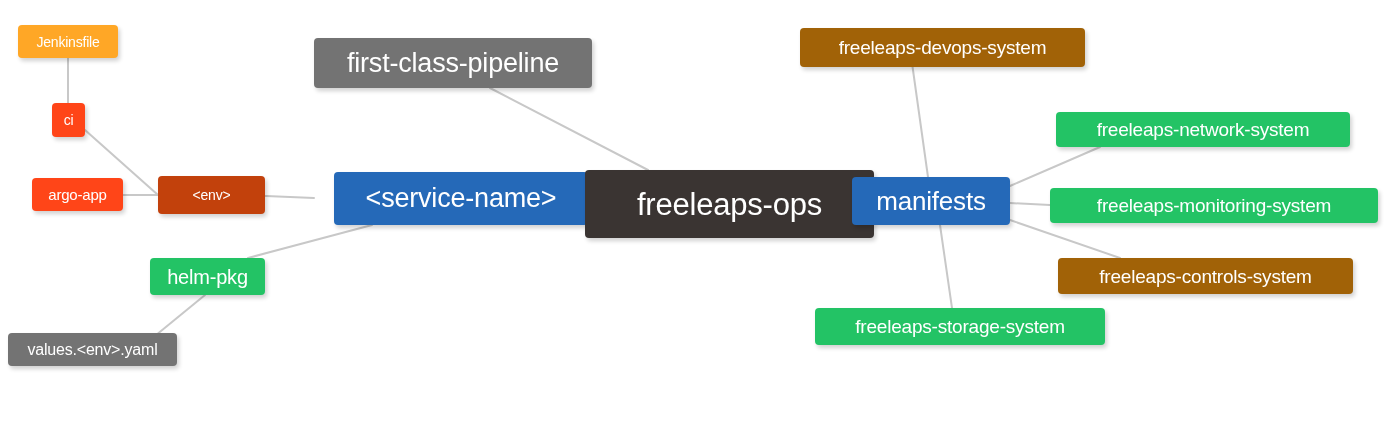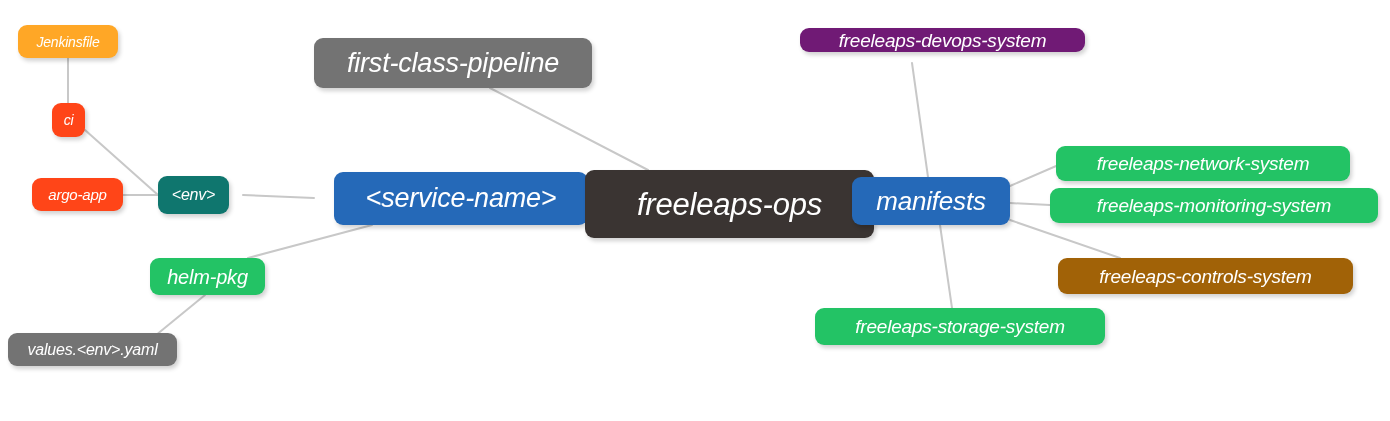--- a/index.html
+++ b/index.html
@@ -27,27 +27,26 @@
     height: 421px;
     pointer-events: none;
   }
   .node {
     position: absolute;
     box-sizing: border-box;
     display: flex;
     align-items: center;
     justify-content: center;
     color: #ffffff;
-    border-radius: 9px;
+    border-radius: 4px;
     white-space: nowrap;
     box-shadow: 2px 3px 4px rgba(0,0,0,0.18);
     letter-spacing: -0.2px;
     line-height: 1;
     z-index: 2;
-    font-style: italic;
   }
 </style>
 </head>
 <body>
 
 <div id="mindmap">
   <svg id="edge-layer" width="1390" height="421" viewBox="0 0 1390 421">
       <line x1="68" y1="58" x2="68" y2="103" stroke="#c8c8c8" stroke-width="2" stroke-linecap="round"></line>
       <line x1="85" y1="130" x2="158" y2="195" stroke="#c8c8c8" stroke-width="2" stroke-linecap="round"></line>
       <line x1="123" y1="195" x2="158" y2="195" stroke="#c8c8c8" stroke-width="2" stroke-linecap="round"></line>
@@ -60,26 +59,26 @@
       <line x1="928" y1="177" x2="912" y2="63" stroke="#c8c8c8" stroke-width="2" stroke-linecap="round"></line>
       <line x1="1010" y1="186" x2="1100" y2="147" stroke="#c8c8c8" stroke-width="2" stroke-linecap="round"></line>
       <line x1="1010" y1="203" x2="1050" y2="205" stroke="#c8c8c8" stroke-width="2" stroke-linecap="round"></line>
       <line x1="1010" y1="220" x2="1120" y2="258" stroke="#c8c8c8" stroke-width="2" stroke-linecap="round"></line>
       <line x1="940" y1="225" x2="952" y2="308" stroke="#c8c8c8" stroke-width="2" stroke-linecap="round"></line>
     </svg>
   <div id="node-layer">
       <div class="node" style="left: 18px; top: 25px; width: 100px; height: 33px; background: rgb(255, 167, 38); font-size: 14px;">Jenkinsfile</div>
       <div class="node" style="left: 52px; top: 103px; width: 33px; height: 34px; background: rgb(255, 69, 24); font-size: 14px;">ci</div>
       <div class="node" style="left: 32px; top: 178px; width: 91px; height: 33px; background: rgb(255, 69, 24); font-size: 15px;">argo-app</div>
-      <div class="node" style="left: 158px; top: 176px; width: 71px; height: 38px; background: #0f766e; font-size: 16px;">&lt;env&gt;</div>
+      <div class="node" style="left: 158px; top: 176px; width: 107px; height: 38px; background: #c2410c; font-size: 14px;">&lt;env&gt;</div>
       <div class="node" style="left: 150px; top: 258px; width: 115px; height: 37px; background: rgb(35, 195, 101); font-size: 20px;">helm-pkg</div>
       <div class="node" style="left: 8px; top: 333px; width: 169px; height: 33px; background: #737373; font-size: 16px;">values.&lt;env&gt;.yaml</div>
       <div class="node" style="left: 314px; top: 38px; width: 278px; height: 50px; background: #737373; font-size: 27px;">first-class-pipeline</div>
       <div class="node" style="left: 314px; top: 172px; width: 254px; height: 53px; background: rgb(37, 105, 184); font-size: 27px; margin-left: 20px;">&lt;service-name&gt;</div>
       <div class="node" style="left: 585px; top: 170px; width: 289px; height: 68px; background: rgb(58, 52, 50); font-size: 31px;">freeleaps-ops</div>
       <div class="node" style="left: 852px; top: 177px; width: 158px; height: 48px; background: rgb(37, 105, 184); font-size: 26px;">manifests</div>
-      <div class="node" style="left: 800px; top: 28px; width: 285px; height: 24px; background: #701a75; font-size: 19px;">freeleaps-devops-system</div>
-      <div class="node" style="left: 1056px; top: 112px; width: 294px; height: 35px; background: rgb(35, 195, 101); font-size: 19px; margin-top: 34px;">freeleaps-network-system</div>
+      <div class="node" style="left: 800px; top: 28px; width: 285px; height: 39px; background: #a16207; font-size: 19px;">freeleaps-devops-system</div>
+      <div class="node" style="left: 1056px; top: 112px; width: 294px; height: 35px; background: rgb(35, 195, 101); font-size: 19px;">freeleaps-network-system</div>
       <div class="node" style="left: 1050px; top: 188px; width: 328px; height: 35px; background: rgb(35, 195, 101); font-size: 19px;">freeleaps-monitoring-system</div>
       <div class="node" style="left: 1058px; top: 258px; width: 295px; height: 36px; background: #a16207; font-size: 19px;">freeleaps-controls-system</div>
       <div class="node" style="left: 815px; top: 308px; width: 290px; height: 37px; background: rgb(35, 195, 101); font-size: 19px;">freeleaps-storage-system</div>
     </div>
 </div>
 
 </body></html>

